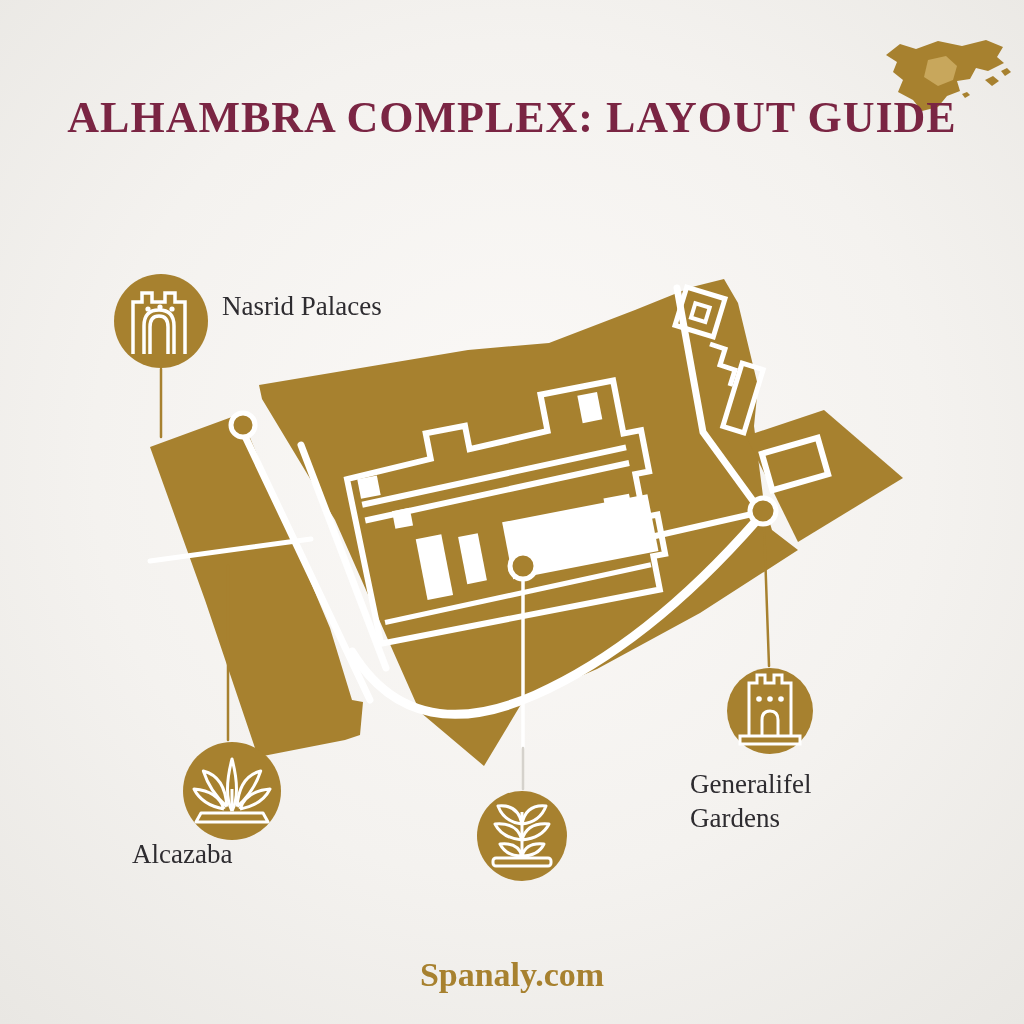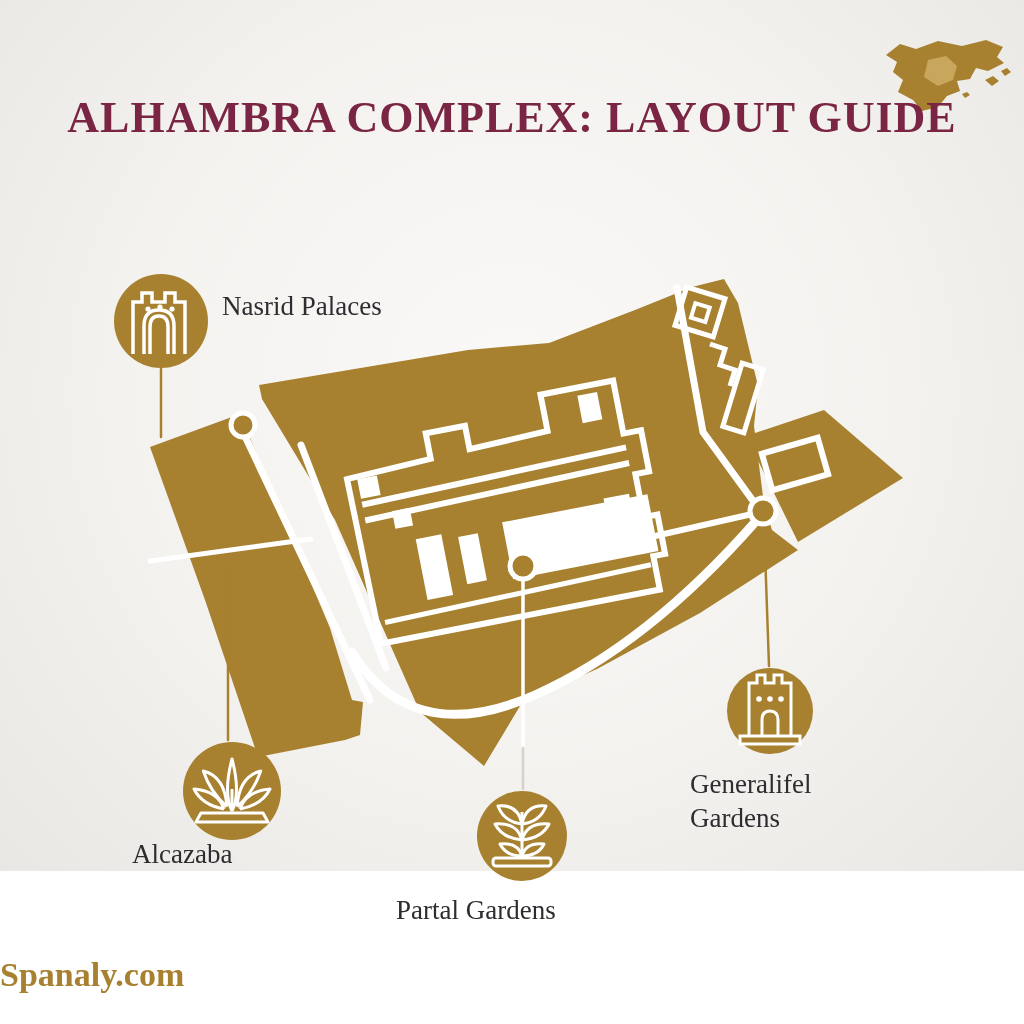--- a/index.html
+++ b/index.html
@@ -1,28 +1,28 @@
 <!DOCTYPE html>
 <html><head>
 <meta charset="utf-8">
 <style>
   html,body{margin:0;padding:0;}
   body{width:1024px;height:1024px;overflow:hidden;
        font-family:"Liberation Serif","DejaVu Serif",serif;}
-  .canvas{position:relative;width:1024px;height:871px;
+  .canvas{position:relative;width:1024px;height:1024px;
           background:radial-gradient(circle at 50% 45%, #fbf9f7 0%, #f4f2ef 55%, #e9e7e3 100%);}
   svg{position:absolute;left:0;top:0;}
   .title{position:absolute;top:92px;left:0;width:1024px;text-align:center;
          font-size:44px;font-weight:700;letter-spacing:1px;color:#7a2543;}
   .loc-label{position:absolute;color:#2e2c30;font-size:27px;text-align:left;line-height:1.25;}
   .lbl-nasrid{left:222px;top:290px;text-align:left;width:260px;}
   .lbl-alcazaba{left:132px;top:838px;width:200px;}
   .lbl-partal{left:396px;top:894px;width:240px;}
   .lbl-generalife{left:690px;top:768px;width:162px;}
-  .footer{position:absolute;top:956px;left:0;width:1024px;text-align:left;
+  .footer{position:absolute;top:956px;left:0;width:1024px;text-align:center;
           font-size:34px;font-weight:700;color:#a7812f;}
 </style>
 </head>
 <body>
 
 <div class="canvas">
 
   <svg width="1024" height="1024" viewBox="0 0 1024 1024">
 
     <g>
@@ -149,17 +149,16 @@
         <circle cx="0" cy="-12" r="2.8"></circle>
         <circle cx="11" cy="-12" r="2.8"></circle>
       </g>
     </g>
   </svg>
 
   <div class="title">ALHAMBRA COMPLEX: LAYOUT GUIDE</div>
 
   <div class="loc-label lbl-nasrid">Nasrid Palaces</div>
   <div class="loc-label lbl-alcazaba">Alcazaba</div>
-  <div class="loc-label lbl-partal">Partal Gardens</div>
   <div class="loc-label lbl-generalife">Generalifel Gardens</div>
 
   <div class="footer">Spanaly.com</div>
 </div>
 
 </body></html>

